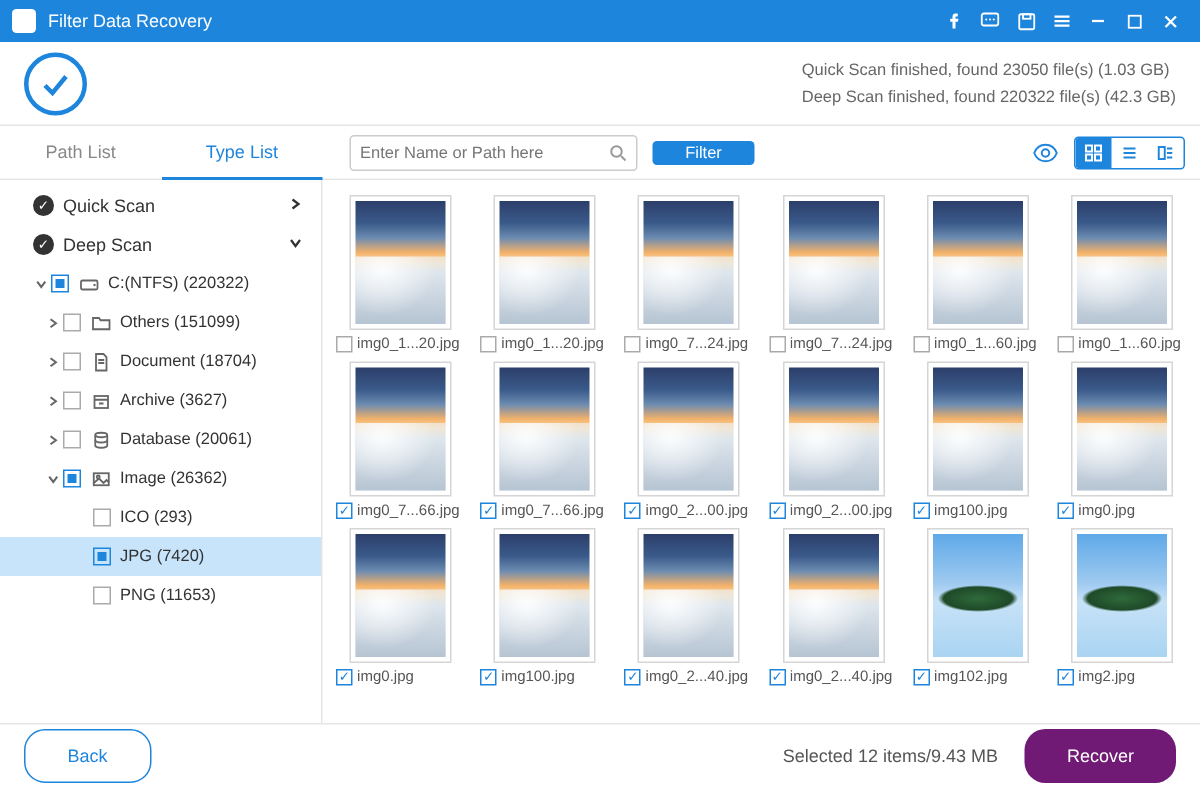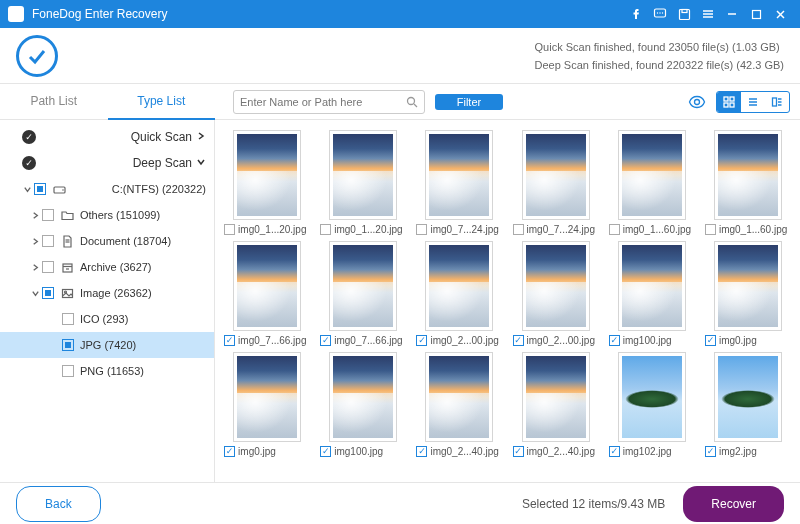--- a/index.html
+++ b/index.html
@@ -60,32 +60,32 @@
 .tcb { width:11px; height:11px; border:1px solid #aaa; margin-right:3px; display:inline-flex; align-items:center; justify-content:center; flex-shrink:0; }
 .tcb.checked { border-color:#1e85dd; }
 .tcb.checked::after { content:"✓"; color:#1e85dd; font-size:9px; line-height:9px; }
 
 .footer { height: 42px; border-top:1px solid #e5e5e5; display:flex; align-items:center; padding:0 16px; }
 .btn { height:36px; border-radius:14px; padding:0 28px; font-size:12px; display:flex; align-items:center; justify-content:center; cursor:pointer; }
 .btn.outline { border:1px solid #1e85dd; color:#1e85dd; background:#fff; }
 .btn.primary { background:#701a75; color:#fff; }
 .footer .sel { margin-left:auto; margin-right:18px; font-size:12px; color:#555; }
 
-.ind1 { padding-left: 20px; text-align: right; }
+.ind1 { padding-left: 20px; }
 .ind2 { padding-left: 28px; }
 .ind3 { padding-left: 48px; }
 
 ::-webkit-scrollbar { width:0; height:0; }
 </style>
 </head>
 <body>
 
 <div class="titlebar">
   <div class="logo"></div>
-  <div class="title">FoneDog Enter Recovery</div>
+  <div class="title">Filter Data Recovery</div>
   <div class="wbtn">
       <svg width="12" height="12" viewBox="0 0 12 12" fill="none" stroke-width="1.5">
         <path d="M7 3H8.5V1H7C5.5 1 5 2 5 3V4.5H3.5V6.5H5V11H7V6.5H8.5L9 4.5H7V3.5C7 3 7 3 7 3Z" fill="#fff" stroke="none"></path>
       </svg>
     </div>
   <div class="wbtn">
       <svg width="14" height="14" viewBox="0 0 14 14" fill="none" stroke-width="1.2">
         <rect x="1.5" y="2" width="11" height="8" rx="1.5"></rect>
         <circle cx="4.5" cy="6" r="0.7" fill="#fff" stroke="none"></circle>
         <circle cx="7" cy="6" r="0.7" fill="#fff" stroke="none"></circle>
@@ -255,20 +255,36 @@
             <rect x="2" y="3" width="9" height="8"></rect>
             <line x1="2" y1="5.5" x2="11" y2="5.5"></line>
             <line x1="5" y1="8" x2="8" y2="8"></line>
           </svg>
         </span>
       <span class="label">Archive (3627)</span>
     </div>
     <div class="srow ind2">
       <span class="chev">
           <svg width="9" height="9" viewBox="0 0 10 10" fill="none" stroke="#666" stroke-width="1.5">
+            <polyline points="3,2 7,5 3,8"></polyline>
+          </svg>
+        </span>
+      <span class="cb"></span>
+      <span class="icon">
+          <svg width="13" height="13" viewBox="0 0 13 13" fill="none" stroke-width="1.2">
+            <ellipse cx="6.5" cy="3" rx="4" ry="1.5"></ellipse>
+            <path d="M2.5 3v7c0 .8 1.8 1.5 4 1.5s4-.7 4-1.5V3"></path>
+            <path d="M2.5 6.5c0 .8 1.8 1.5 4 1.5s4-.7 4-1.5"></path>
+          </svg>
+        </span>
+      <span class="label">Database (20061)</span>
+    </div>
+    <div class="srow ind2">
+      <span class="chev">
+          <svg width="9" height="9" viewBox="0 0 10 10" fill="none" stroke="#666" stroke-width="1.5">
             <polyline points="2,3 5,7 8,3"></polyline>
           </svg>
         </span>
       <span class="cb checked"></span>
       <span class="icon">
           <svg width="13" height="13" viewBox="0 0 13 13" fill="none" stroke-width="1.2">
             <rect x="1.5" y="2.5" width="10" height="8"></rect>
             <circle cx="4.5" cy="5" r="1"></circle>
             <polyline points="1.5,9 5,6 8,9 10,7 11.5,8.5"></polyline>
           </svg>

